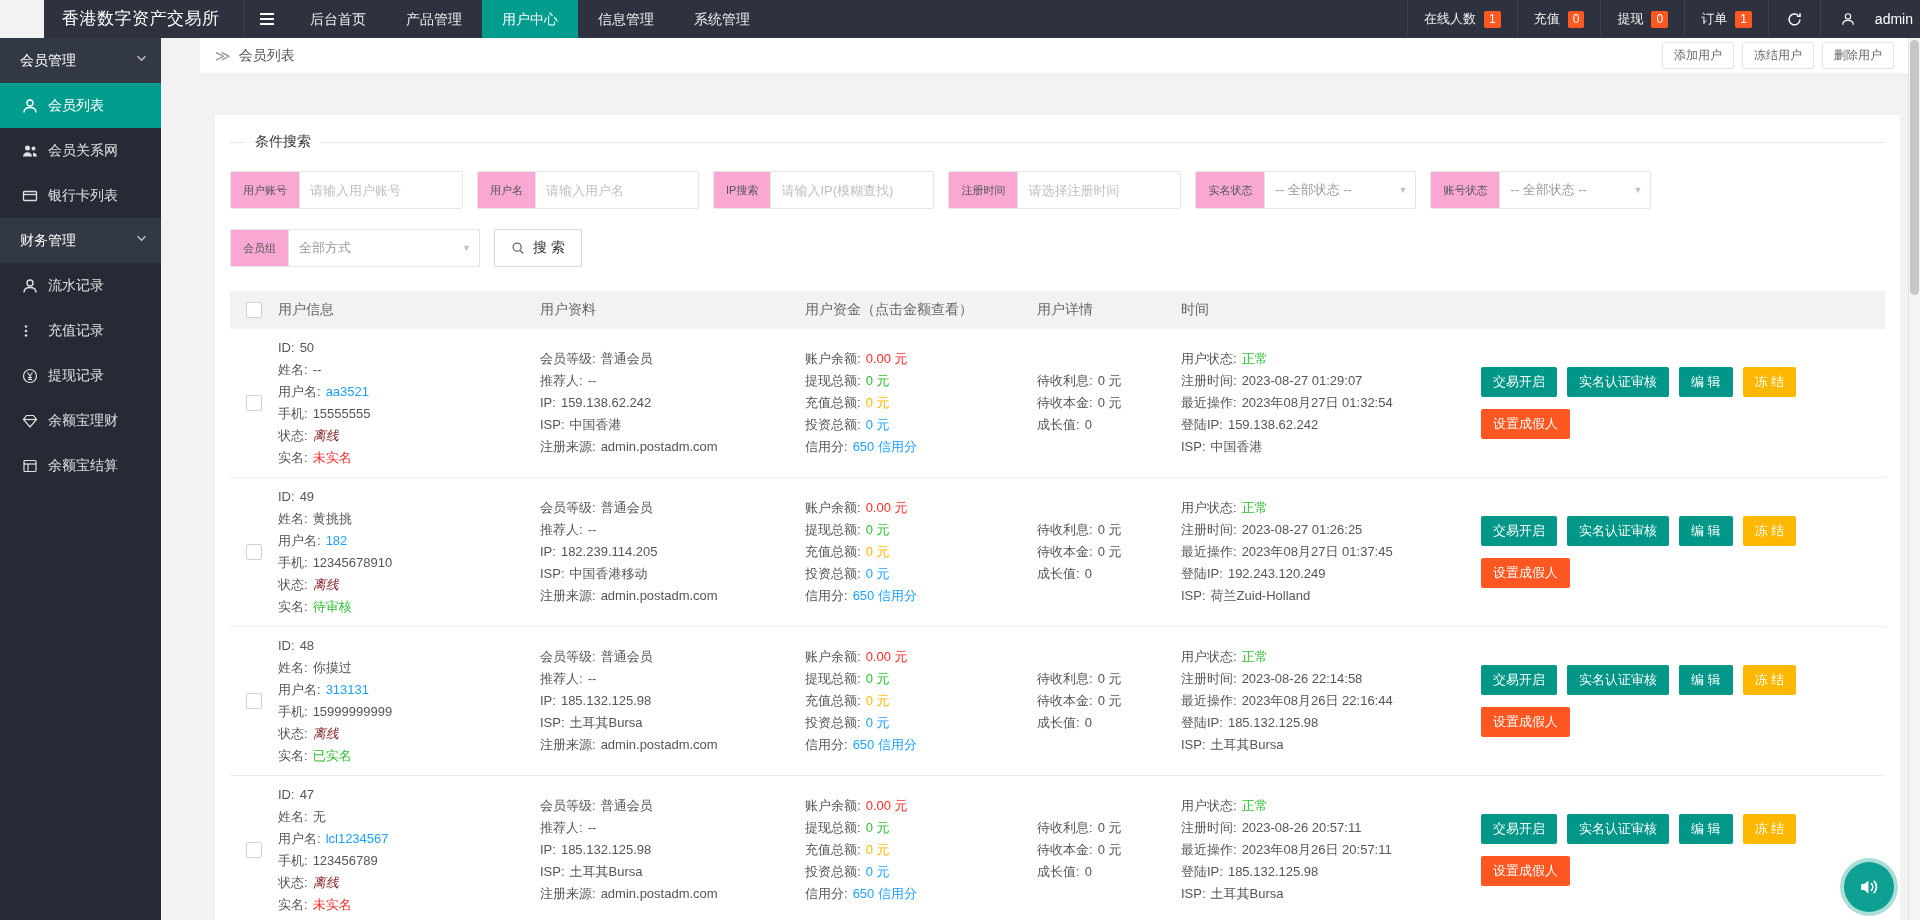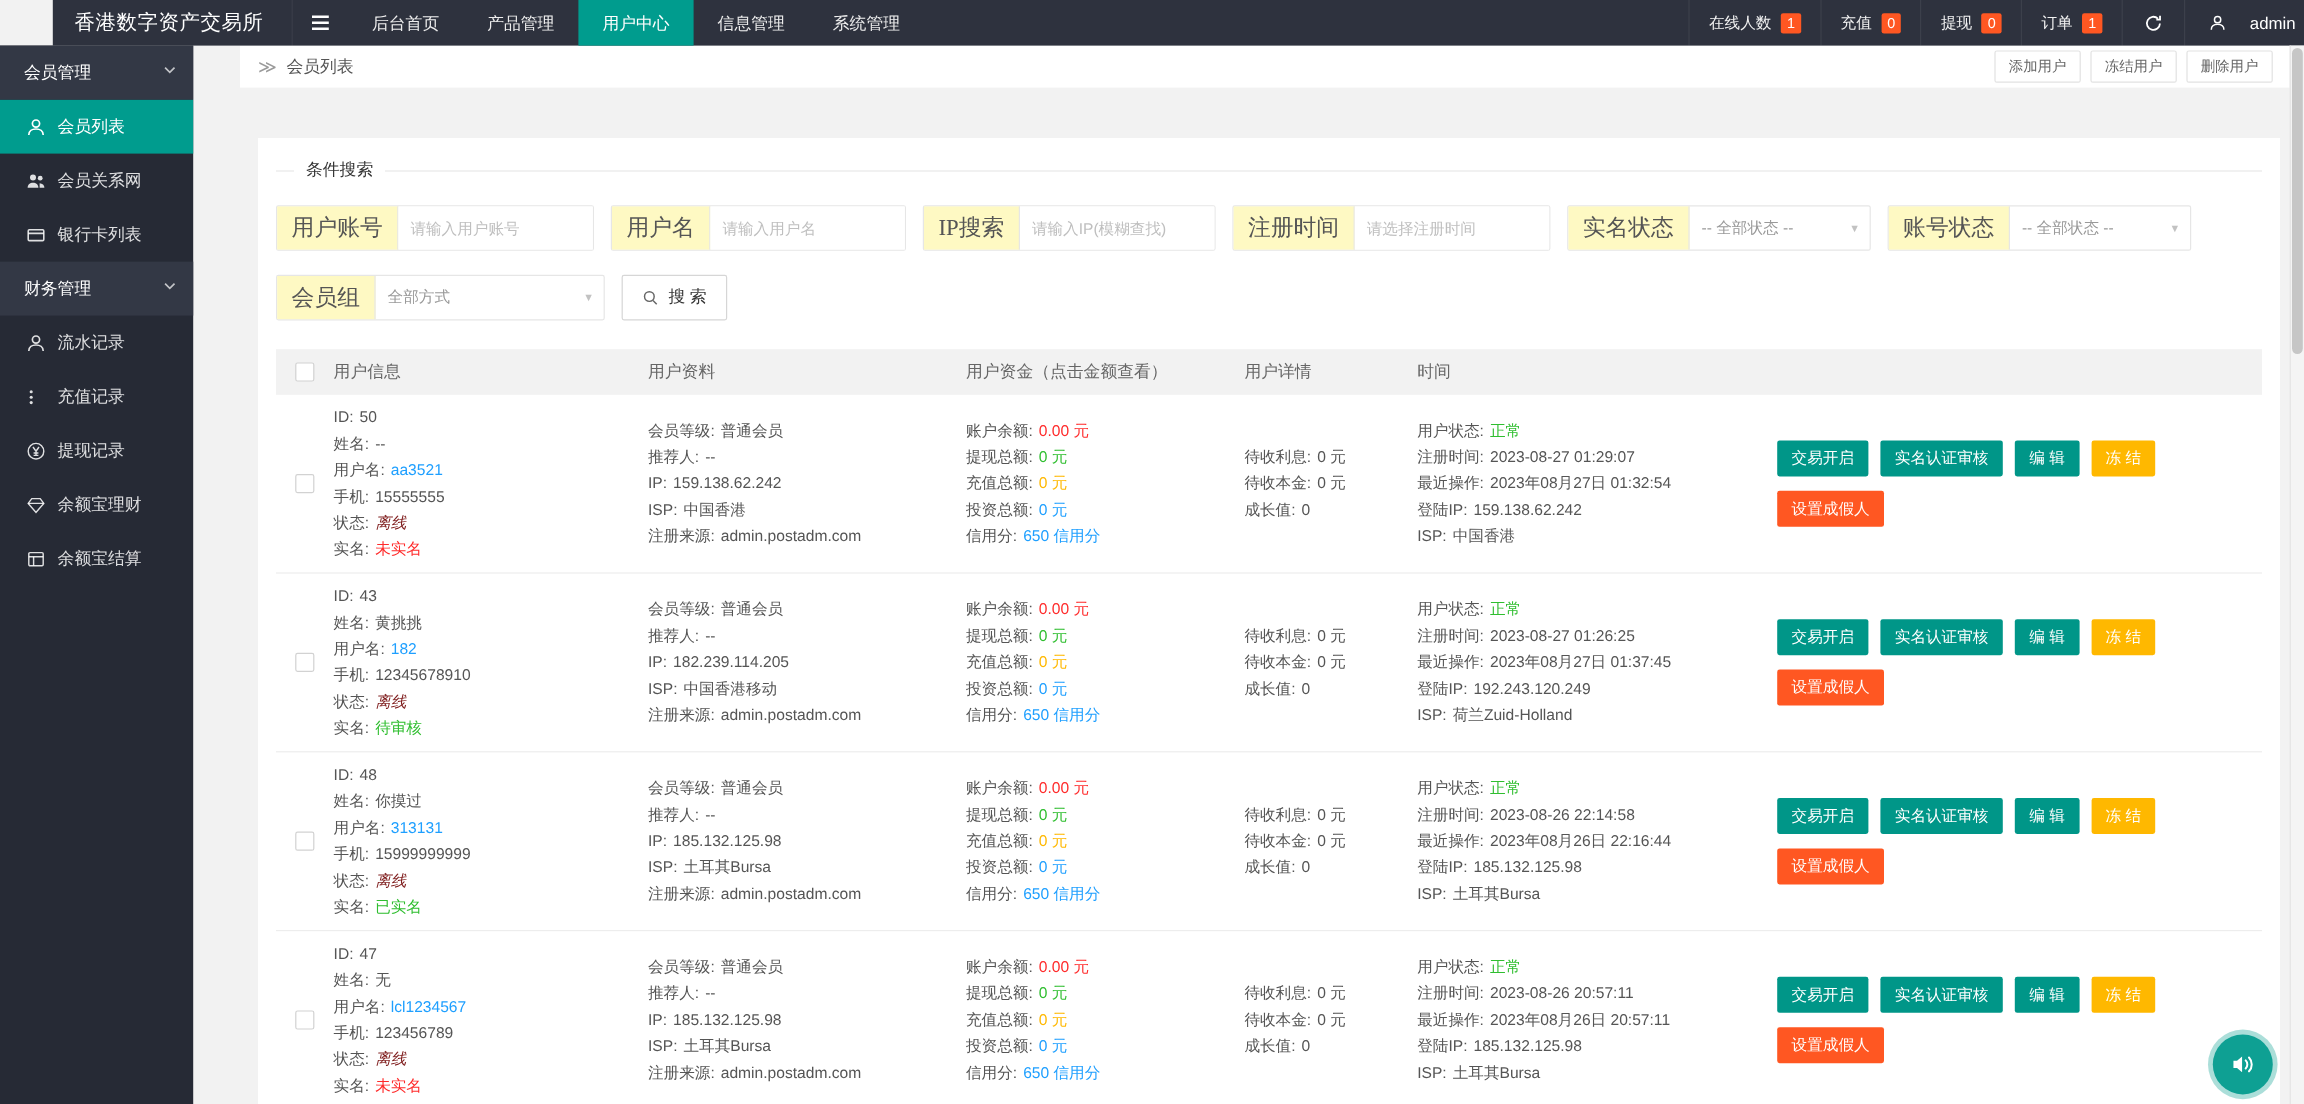--- a/index.html
+++ b/index.html
@@ -36,21 +36,21 @@
   .pbtn { height:27px; padding:0 11px; background:#fff; border:1px solid #e2e2e2; border-radius:2px; color:#666; font-size:12px; cursor:pointer; }
 
   
   .card { position:absolute; top:115px; left:215px; width:1685px; height:805px; background:#fff; padding:18px 15px; overflow:hidden; }
 
   fieldset { border:none; border-top:1px solid #e8e8e8; }
   legend { padding:0 10px; margin-left:15px; font-size:14px; color:#333; }
 
   .srow { display:flex; align-items:center; gap:14px; margin-top:20px; flex-wrap:nowrap; }
   .sgroup { display:flex; align-items:stretch; height:38px; border:1px solid #e6e6e6; border-radius:2px; background:#fff; }
-  .addon { display:flex; align-items:center; padding:0 12px; background:#fef9c3; border-right:1px solid #e6e6e6; font-size:19px; color:#555; white-space:nowrap;font-family:Liberation Serif, serif; }
+  .addon { display:flex; align-items:center; padding:0 12px; background:#f9a8d4; border-right:1px solid #e6e6e6; font-size:11px; color:#555; white-space:nowrap; }
   .sinput { border:none; outline:none; width:162px; padding:0 10px; font-size:13px; color:#333; font-family:inherit; }
   .sinput::placeholder { color:#bfbfbf; }
   .sselect { position:relative; width:150px; display:flex; align-items:center; padding:0 24px 0 10px; cursor:pointer; }
   .sel-val { font-size:13px; color:#999; white-space:nowrap; }
   .caret { position:absolute; right:8px; top:13px; font-size:9px; color:#c2c2c2; }
   .search-btn { height:38px; display:flex; align-items:center; gap:8px; padding:0 16px; background:#fff; border:1px solid #d6d6d6; border-radius:2px; font-size:14px; color:#333; cursor:pointer; }
 
   
   .table { margin-top:24px; }
   .grid { display:grid; grid-template-columns:48px 262px 265px 232px 144px 300px 1fr; }
@@ -365,21 +365,21 @@
           </div>
         </div>
       </div>
 
       <div class="grid trow">
         <div class="c-check">
           <span class="checkbox"></span>
         </div>
 
         <div class="cell">
-          <div class="line"><span class="lb">ID:</span><span class="val">43</span></div>
+          <div class="line"><span class="lb">ID:</span><span class="val">49</span></div>
           <div class="line"><span class="lb">姓名:</span><span class="val">黄挑挑</span></div>
           <div class="line"><span class="lb">用户名:</span><span class="val link">182</span></div>
           <div class="line"><span class="lb">手机:</span><span class="val">12345678910</span></div>
           <div class="line"><span class="lb">状态:</span><span class="val muted">离线</span></div>
           <div class="line"><span class="lb">实名:</span><span class="val" style="color:#2FBE2F">待审核</span></div>
         </div>
 
         <div class="cell">
           <div class="line"><span class="lb">会员等级:</span><span class="val">普通会员</span></div>
           <div class="line"><span class="lb">推荐人:</span><span class="val">--</span></div>

